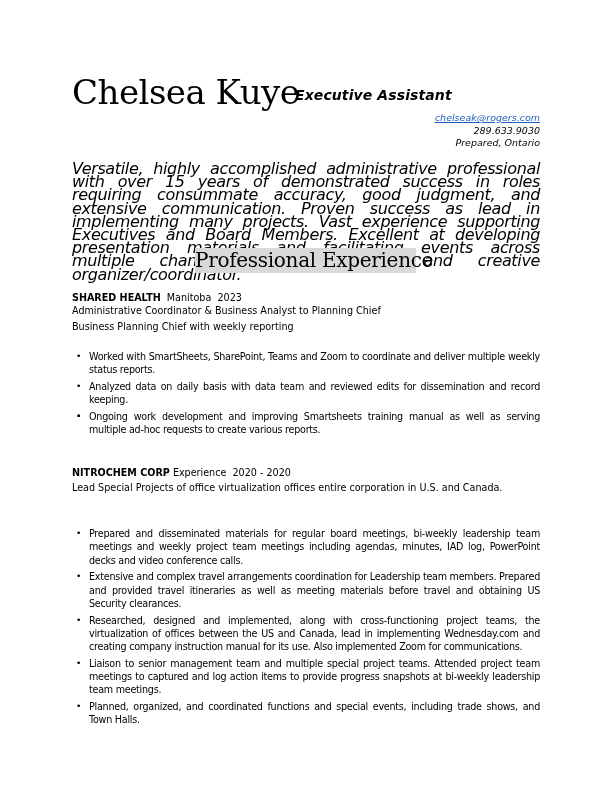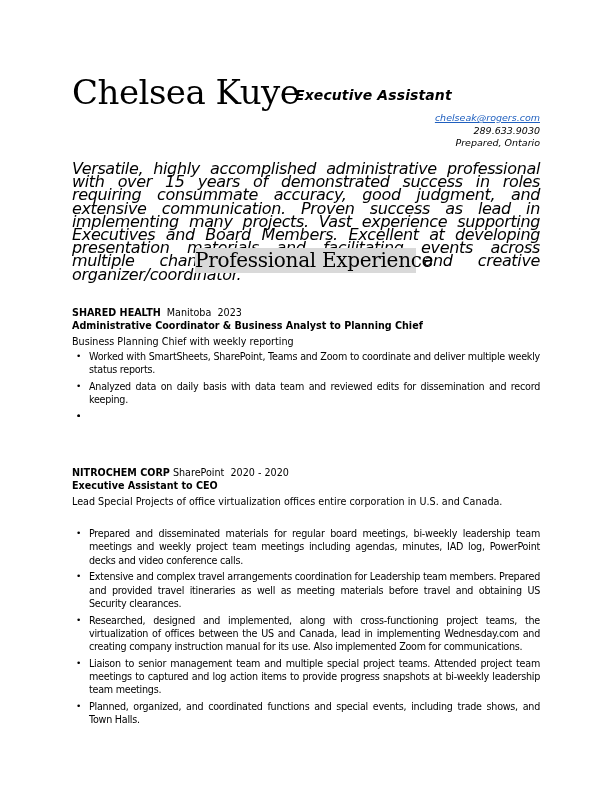--- a/index.html
+++ b/index.html
@@ -89,21 +89,21 @@
       width: 468px;
       font-family: "DejaVu Sans", sans-serif;
       font-size: 9.6px;
     }
     .job-line1 {
       line-height: 13px;
       white-space: nowrap;
     }
     .company { font-weight: bold; }
     .job-role {
-      font-weight: bold;
+      font-weight: normal;
       line-height: 14px;
       white-space: nowrap;
     }
     .job-desc {
       line-height: 18px;
       white-space: nowrap;
     }
     ul.bullets {
       list-style: none;
       margin: 0;
@@ -140,44 +140,43 @@
   <div class="contact">
     <div><a>chelseak@rogers.com</a></div>
     <div>289.633.9030</div>
     <div>Prepared, Ontario</div>
   </div>
 
   <div class="summary">Versatile, highly accomplished administrative professional with over 15 years of demonstrated success in roles requiring consummate accuracy, good judgment, and extensive communication. Proven success as lead in implementing many projects.  Vast experience supporting Executives and Board Members. Excellent at developing presentation materials and facilitating events across multiple channels. Highly effective and creative organizer/coordinator.</div>
 
   <div class="section-heading">Professional Experience</div>
 
-  <div class="job" style="top:291px;margin-top:15px;">
+  <div class="job" style="top:291px;">
     <div class="job-line1">
       <span class="company">SHARED HEALTH</span>&nbsp;
       <span>Manitoba</span>&nbsp;
       <span>2023</span>
     </div>
     <div class="job-role">Administrative Coordinator &amp; Business Analyst to Planning Chief</div>
     <div class="job-desc">Business Planning Chief with weekly reporting</div>
   </div>
 
   <ul class="bullets" style="top:350px;">
     <li><span class="dot">•</span><span>Worked with SmartSheets, SharePoint, Teams and Zoom to coordinate and deliver multiple weekly status reports.</span></li>
     <li><span class="dot">•</span><span>Analyzed data on daily basis with data team and reviewed edits for dissemination and record keeping.</span></li>
     <li><span class="dot">•</span></li>
-    <li><span class="dot">•</span></li>
+    <li><span class="dot">•</span><span>Ongoing work development and improving Smartsheets training manual as well as serving multiple ad-hoc requests to create various reports.</span></li>
   </ul>
 
   <div class="job" style="top:466px;">
     <div class="job-line1">
       <span class="company">NITROCHEM CORP</span>
-      <span>SharePoint</span>&nbsp;
+      <span>Experience</span>&nbsp;
       <span>2020 - 2020</span>
     </div>
-    <div class="job-role">Executive Assistant to CEO</div>
     <div class="job-desc">Lead Special Projects of office virtualization offices entire corporation in U.S. and Canada.</div>
   </div>
 
   <ul class="bullets" style="top:527px;">
     <li><span class="dot">•</span><span>Prepared and disseminated materials for regular board meetings, bi-weekly leadership team meetings and weekly project team meetings including agendas, minutes, IAD log, PowerPoint decks and video conference calls.</span></li>
     <li><span class="dot">•</span><span>Extensive and complex travel arrangements coordination for Leadership team members. Prepared and provided travel itineraries as well as meeting materials before travel and obtaining US Security clearances.</span></li>
     <li><span class="dot">•</span><span>Researched, designed and implemented, along with cross-functioning project teams, the virtualization of offices between the US and Canada, lead in implementing Wednesday.com and creating company instruction manual for its use. Also implemented Zoom for communications.</span></li>
     <li><span class="dot">•</span><span>Liaison to senior management team and multiple special project teams. Attended project team meetings to captured and log action items to provide progress snapshots at bi-weekly leadership team meetings.</span></li>
     <li><span class="dot">•</span><span>Planned, organized, and coordinated functions and special events, including trade shows, and Town Halls.</span></li>
   </ul>

